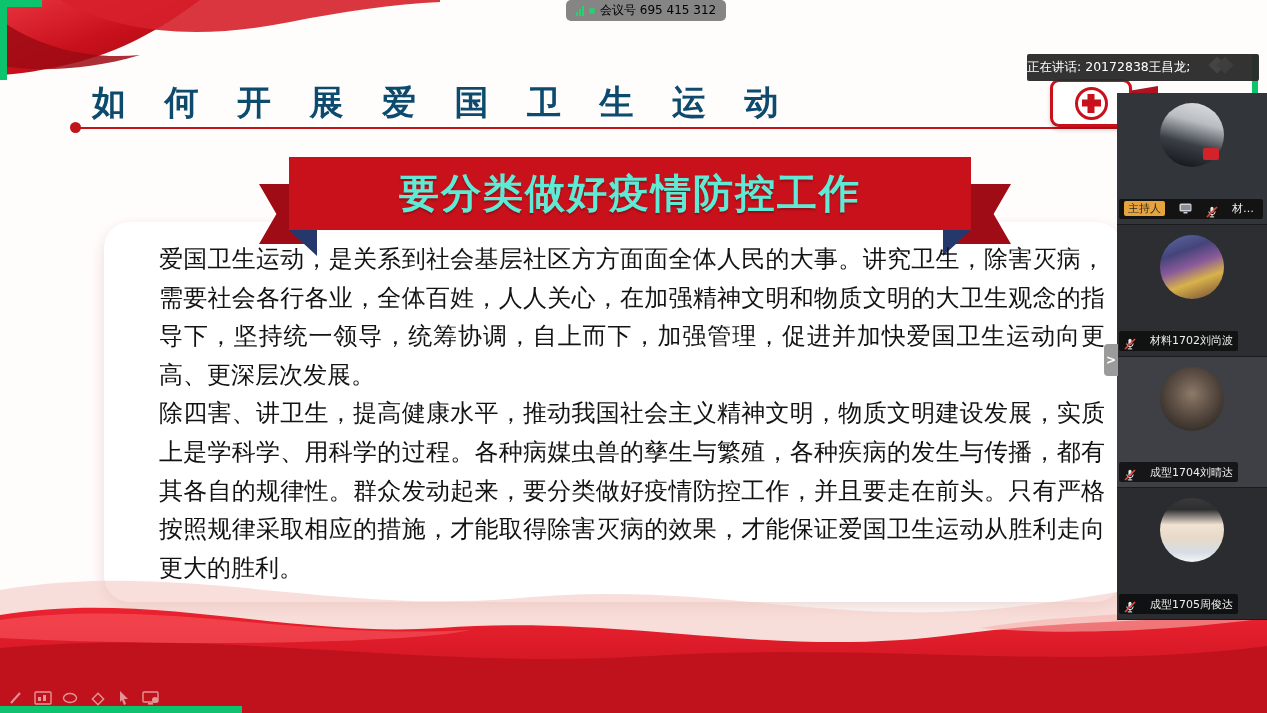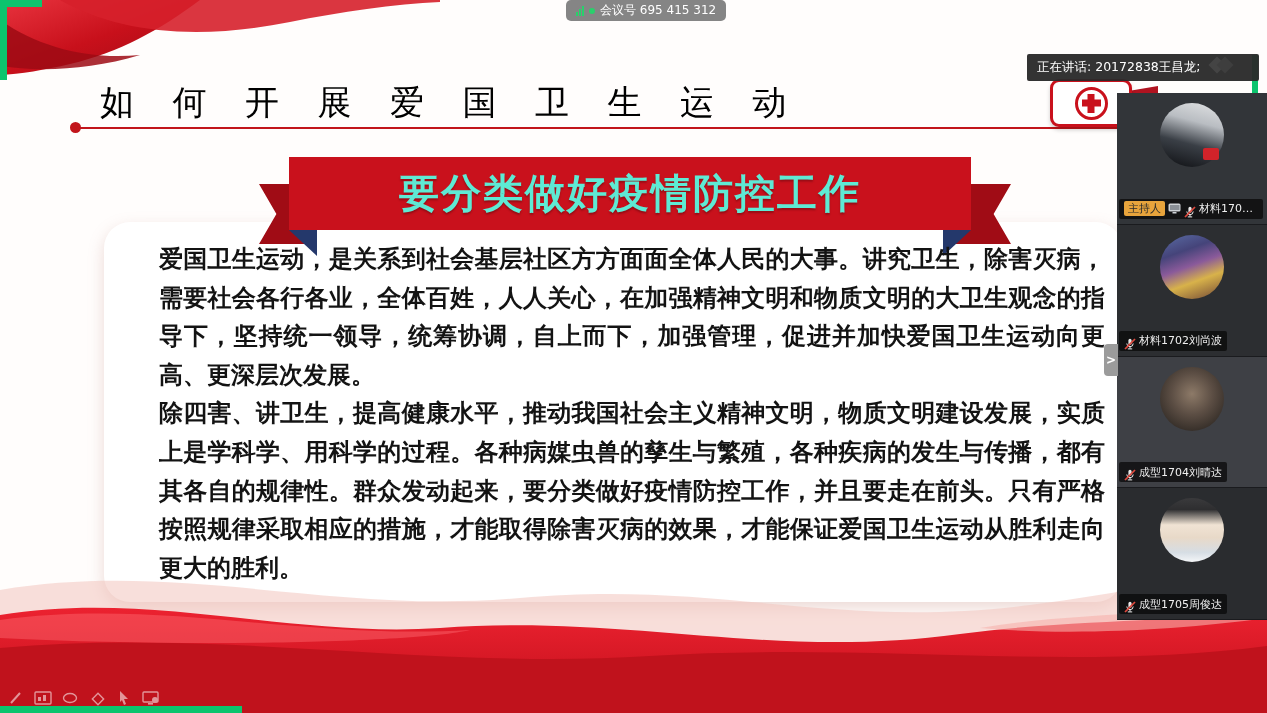--- a/index.html
+++ b/index.html
@@ -11,23 +11,23 @@
   .g-top{left:0;top:0;width:42px;height:7px;}
   .g-left{left:0;top:0;width:7px;height:80px;}
   .g-right{left:1252px;top:55px;width:6px;height:40px;}
   .g-bottom{left:0;top:706px;width:242px;height:7px;}
 
   
   .flag-svg{position:absolute;left:0;top:0;z-index:1;}
   .waves-svg{position:absolute;left:0;top:520px;z-index:4;}
 
   
-  .slide-title{position:absolute;left:100px;top:80px;z-index:2;
+  .slide-title{position:absolute;left:92px;top:80px;z-index:2;
     font-family:"Liberation Serif","DejaVu Serif",serif;
-    font-size:34px;font-weight:400;color:#000000;letter-spacing:15px;white-space:nowrap;}
+    font-size:34px;font-weight:700;color:#0c4a6e;letter-spacing:15px;white-space:nowrap;}
   .title-rule{position:absolute;left:76px;top:127px;width:1104px;height:2px;background:#c2151b;z-index:2;}
   .title-dot{position:absolute;left:70px;top:122px;width:11px;height:11px;border-radius:50%;background:#c2151b;z-index:2;}
 
   
   .cross-badge{position:absolute;left:1050px;top:79px;width:76px;height:42px;background:#fff;
     border:3px solid #c9111c;border-radius:9px;z-index:3;display:flex;align-items:center;justify-content:center;
     box-shadow:0 3px 4px rgba(0,0,0,.18);}
   .cross-circle{width:27px;height:27px;border-radius:50%;border:3px solid #c9111c;position:relative;}
   .cross-circle::before,.cross-circle::after{content:"";position:absolute;background:#c9111c;}
   .cross-circle::before{left:50%;top:4px;width:7px;height:19px;transform:translateX(-50%);}
@@ -47,34 +47,34 @@
   .ribbon-tail{position:absolute;top:184px;width:58px;height:60px;background:#a00c15;z-index:3;}
   .tail-left{left:259px;clip-path:polygon(0 0,100% 0,100% 100%,0 100%,30% 50%);}
   .tail-right{left:953px;clip-path:polygon(0 0,100% 0,70% 50%,100% 100%,0 100%);}
   .ribbon-fold{position:absolute;top:230px;width:28px;height:26px;background:#24386b;z-index:4;}
   .fold-left{left:289px;clip-path:polygon(0 0,100% 0,100% 100%);}
   .fold-right{left:943px;clip-path:polygon(0 0,100% 0,0 100%);}
 
   
   .body-text{position:absolute;left:159px;top:240px;width:946px;z-index:5;
     font-size:24px;line-height:38.6px;color:#131313;text-align:justify;}
-  .body-text p{margin:0;font-weight:bold;}
+  .body-text p{margin:0;}
 
   
   .meet-pill{position:absolute;left:566px;top:0;height:21px;padding:0 10px;background:rgba(124,124,124,.93);
     border-radius:5px;z-index:10;display:flex;align-items:center;gap:5px;}
-  .pill-text{color:#ffffff;font-size:12px;white-space:nowrap;}
+  .pill-text{color:#000000;font-size:12px;white-space:nowrap;}
   .sig-bars{display:flex;align-items:flex-end;gap:1px;height:10px;}
   .sig-bars i{display:block;width:2px;background:#29d06c;}
   .sig-bars i:nth-child(1){height:4px;}.sig-bars i:nth-child(2){height:7px;}.sig-bars i:nth-child(3){height:10px;}
   .green-dot{width:6px;height:6px;border-radius:50%;background:#29d06c;}
 
   
   .toast{position:absolute;left:1027px;top:54px;width:232px;height:27px;background:rgba(43,43,43,.96);
-    border-radius:2px;z-index:10;display:flex;align-items:center;padding-left:10px;box-sizing:border-box;}
+    border-radius:2px;z-index:10;display:flex;align-items:center;box-sizing:border-box;}
   .toast-text{color:#fff;font-size:12.5px;white-space:nowrap;}
   .toast-mark{position:absolute;right:28px;top:5px;display:flex;gap:2px;opacity:.5;}
   .toast-mark i{width:12px;height:12px;background:#565656;transform:rotate(45deg);display:block;}
   .toast-mark i:nth-child(2){background:#4a4a4a;margin-left:-6px;}
 
   
   .collapse-tab{position:absolute;left:1104px;top:344px;width:14px;height:32px;background:#9b9b9b;
     border-radius:4px 0 0 4px;z-index:9;display:flex;align-items:center;justify-content:center;
     color:#fff;font-size:12px;font-weight:bold;cursor:pointer;}
 
@@ -89,21 +89,21 @@
   .tile:nth-child(5){background:#a21caf;}
   .avatar{position:absolute;left:50%;top:10px;transform:translateX(-50%);width:64px;height:64px;border-radius:50%;}
   .tile:nth-child(1) .avatar{background:linear-gradient(195deg,#d8dadc 8%,#b9bdc2 32%,#3a3f46 62%,#17191d 92%);}
   .tile:nth-child(1) .avatar::after{content:"";position:absolute;right:5px;bottom:7px;width:16px;height:12px;
     background:#d2232a;border-radius:2px;}
   .tile:nth-child(2) .avatar{background:linear-gradient(160deg,#5a6da5 0%,#45447a 28%,#8a5a9a 48%,#d8b24a 68%,#6e4436 100%);}
   .tile:nth-child(3) .avatar{background:radial-gradient(circle at 50% 42%,#8d7a68 0%,#5c4e44 42%,#1d1a17 100%);}
   .tile:nth-child(4) .avatar{background:linear-gradient(180deg,#3a3a3c 0%,#2e2e30 18%,#f0e3d4 42%,#e8d9c8 62%,#d6dde4 85%,#f4f6f8 100%);}
   .tile:nth-child(5) .avatar{background:radial-gradient(circle at 50% 30%,#f9f0cd 0%,#eedca6 45%,#d9bd7c 78%,#b3955c 100%);}
   .name-bar{position:absolute;left:2px;bottom:5px;max-width:144px;height:20px;background:rgba(8,8,8,.74);
-    border-radius:2px;display:flex;align-items:center;gap:3px;padding:0 5px;box-sizing:border-box;}
+    border-radius:2px;display:flex;align-items:center;gap:14px;padding:0 5px;box-sizing:border-box;}
   .name-text{color:#efefef;font-size:11px;white-space:nowrap;overflow:hidden;text-overflow:ellipsis;}
   .host-badge{background:#e8a43c;color:#2b2b2b;font-size:11px;line-height:15px;padding:0 4px;border-radius:2px;white-space:nowrap;}
   .mic-wrap{position:relative;width:12px;height:12px;flex:none;}
   .mic-slash{display:none;}
   .tile.muted .mic-slash{display:block;}
   .share-ico{flex:none;}
 
   
   .anno-bar{position:absolute;left:6px;top:688px;z-index:11;display:flex;gap:7px;opacity:.55;}
   .anno-bar .tool{width:20px;height:20px;display:flex;align-items:center;justify-content:center;cursor:pointer;}

